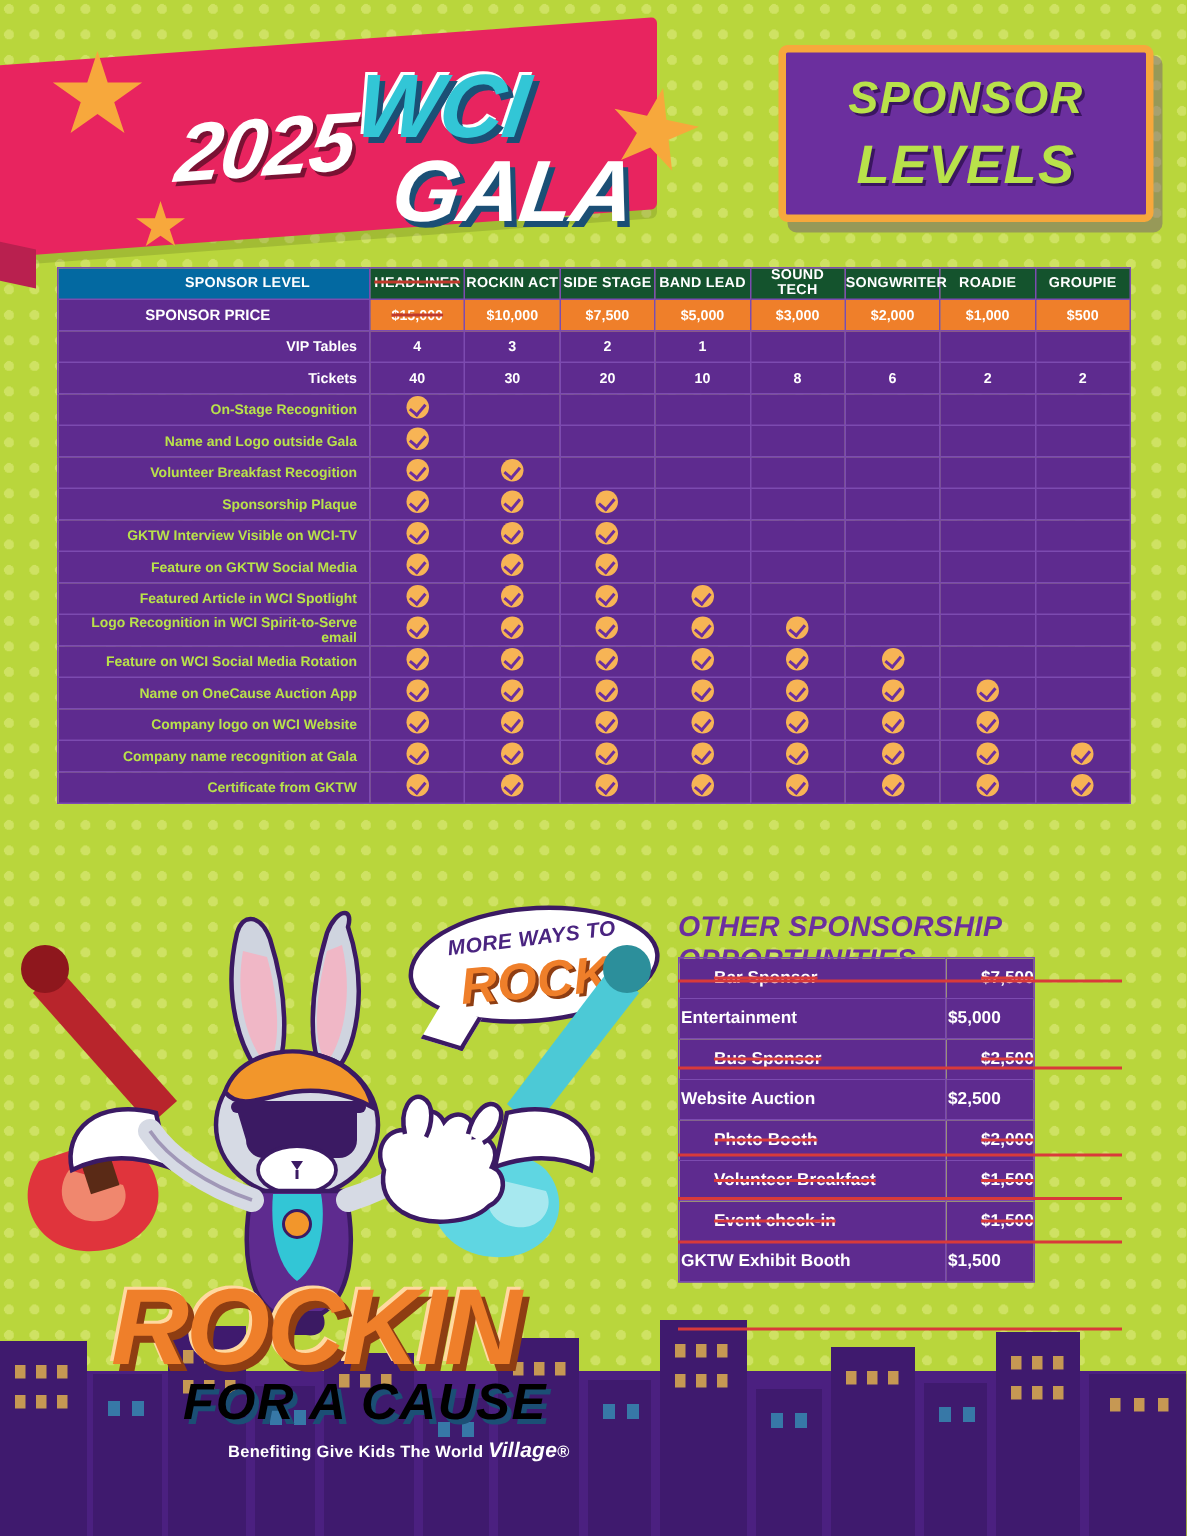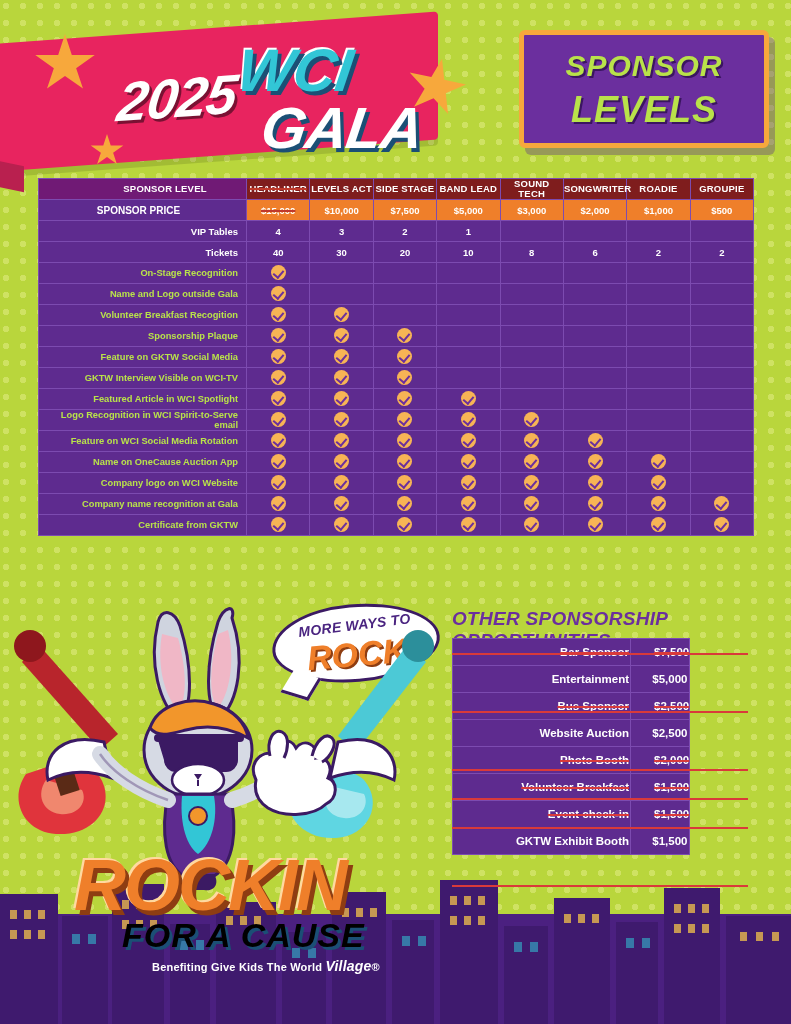--- a/index.html
+++ b/index.html
@@ -125,27 +125,27 @@
     padding: 0;
     height: 21px;
     text-align: center;
     vertical-align: middle;
     font-size: 9.5px;
     font-weight: bold;
     color: #ffffff;
   }
   .col-label { width: 208px; }
   .hdr-row th {
-    background: #7f1d1d;
+    background: #14532d;
     font-size: 9.5px;
     line-height: 1.05;
     height: 34px;
     letter-spacing: 0.2px;
   }
-  .hdr-row th.col-label { background: #701a75; padding-left: 45px; }
+  .hdr-row th.col-label { background: #0369a1; padding-left: 45px; }
   .price-row td { background: #ef7f2a; height: 22px; font-size: 10.5px; }
   .price-row td.col-label { background: #5e2b8f; text-align: center; padding-right: 8px; font-size: 10px; }
   .num-row td { background: #5e2b8f; }
   .num-row td.col-label { text-align: right; padding-right: 8px; }
   .feat-row td { background: #5e2b8f; }
   .feat-row td.col-label { text-align: right; padding-right: 8px; color: #b9e24a; font-size: 9.3px; }
   .strike { text-decoration: line-through; text-decoration-color: #c0392b; text-decoration-thickness: 2px; }
   .check {
     display: inline-block;
     width: 15px; height: 15px;
@@ -182,21 +182,21 @@
     border-collapse: collapse;
     table-layout: fixed;
   }
   .other-table td {
     background: #5e2b8f;
     border: 1px solid #7c4bb0;
     height: 27px;
     color: #ffffff;
     font-size: 11.5px;
     font-weight: bold;
-    text-align: right;
+    text-align: left;
   }
   .other-table td.name { width: 178px; }
   .other-table tr.soldout td { position: relative; padding-left: 23px; }
   .other-table tr.soldout td.name span, .other-table tr.soldout td.amt span {
     text-decoration: line-through;
     text-decoration-color: #d93a3a;
     text-decoration-thickness: 2px;
   }
   .other-table tr.soldout:after {
     content: "";
@@ -303,21 +303,21 @@
     <div class="l2">LEVELS</div>
   </div>
 </div>
 
 <div class="table-wrap">
   <table class="levels">
     <thead>
       <tr class="hdr-row">
         <th class="col-label">SPONSOR LEVEL</th>
         <th class="strike">HEADLINER</th>
-        <th><span>LEVELS ACT</span></th>
+        <th><span>ROCKIN ACT</span></th>
         <th>SIDE STAGE</th>
         <th>BAND LEAD</th>
         <th>SOUND TECH</th>
         <th>SONGWRITER</th>
         <th>ROADIE</th>
         <th>GROUPIE</th>
       </tr>
     </thead>
     <tbody>
       <tr class="price-row">
@@ -394,32 +394,32 @@
           <td><span class="check"></span></td>
           <td><span class="check"></span></td>
           <td><span class="check"></span></td>
           <td></td>
           <td></td>
           <td></td>
           <td></td>
           <td></td>
         </tr>
         <tr class="feat-row">
+          <td class="col-label">GKTW Interview Visible on WCI-TV</td>
+          <td><span class="check"></span></td>
+          <td><span class="check"></span></td>
+          <td><span class="check"></span></td>
+          <td></td>
+          <td></td>
+          <td></td>
+          <td></td>
+          <td></td>
+        </tr>
+        <tr class="feat-row">
           <td class="col-label">Feature on GKTW Social Media</td>
-          <td><span class="check"></span></td>
-          <td><span class="check"></span></td>
-          <td><span class="check"></span></td>
-          <td></td>
-          <td></td>
-          <td></td>
-          <td></td>
-          <td></td>
-        </tr>
-        <tr class="feat-row">
-          <td class="col-label">GKTW Interview Visible on WCI-TV</td>
           <td><span class="check"></span></td>
           <td><span class="check"></span></td>
           <td><span class="check"></span></td>
           <td></td>
           <td></td>
           <td></td>
           <td></td>
           <td></td>
         </tr>
         <tr class="feat-row">

